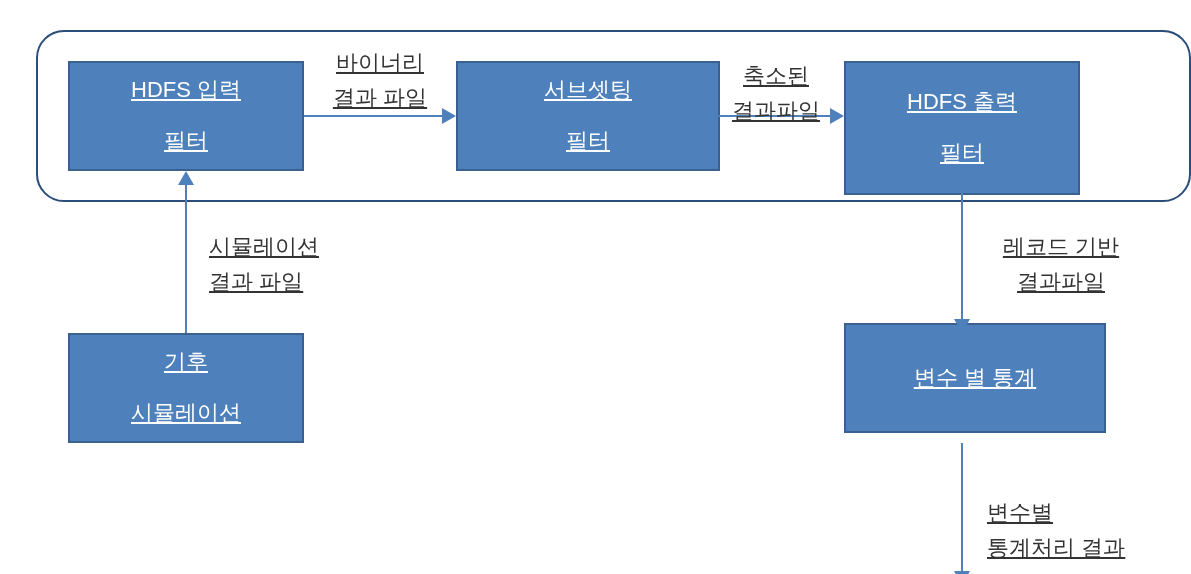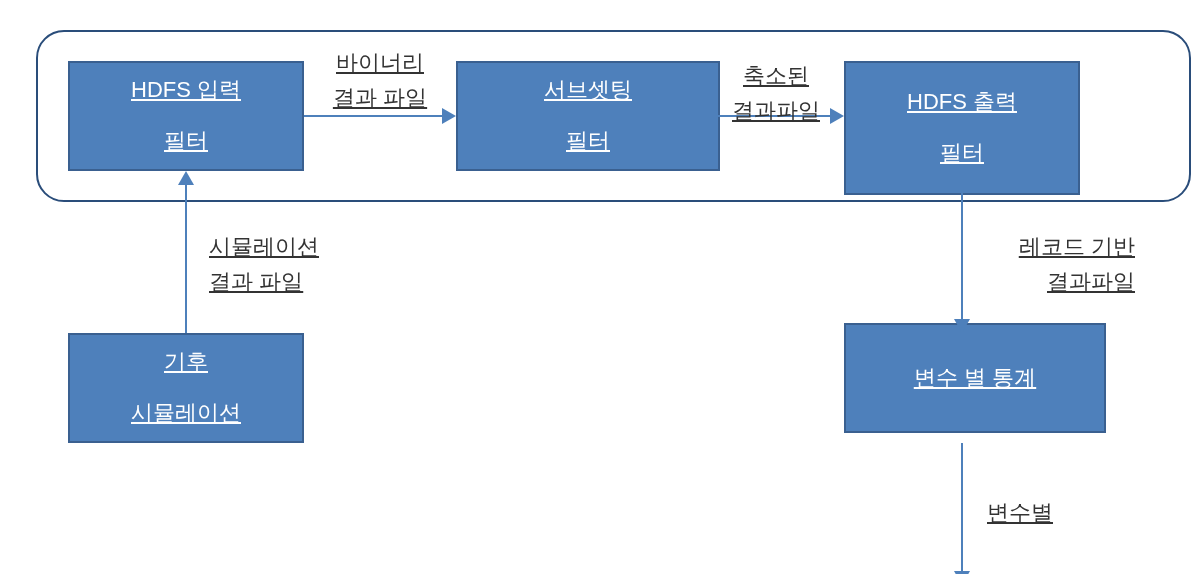--- a/index.html
+++ b/index.html
@@ -121,20 +121,21 @@
 <div class="label" style="left:698px; top:38px; width:120px;">
   <div>축소된</div>
   <div>결과파일</div>
 </div>
 
 <div class="label" style="left:185px; top:209px; width:140px; text-align:left;">
   <div>시뮬레이션</div>
   <div>결과 파일</div>
 </div>
 
-<div class="label" style="left:963px; top:209px; width:160px; text-align:right;">
+<div class="label" style="left:963px; top:209px; width:160px; text-align:center;">
   <div>레코드 기반</div>
   <div>결과파일</div>
 </div>
 
 <div class="label" style="left:963px; top:475px; width:180px; text-align:left;">
   <div>변수별</div>
+  <div>통계처리 결과</div>
 </div>
 
 </body></html>

